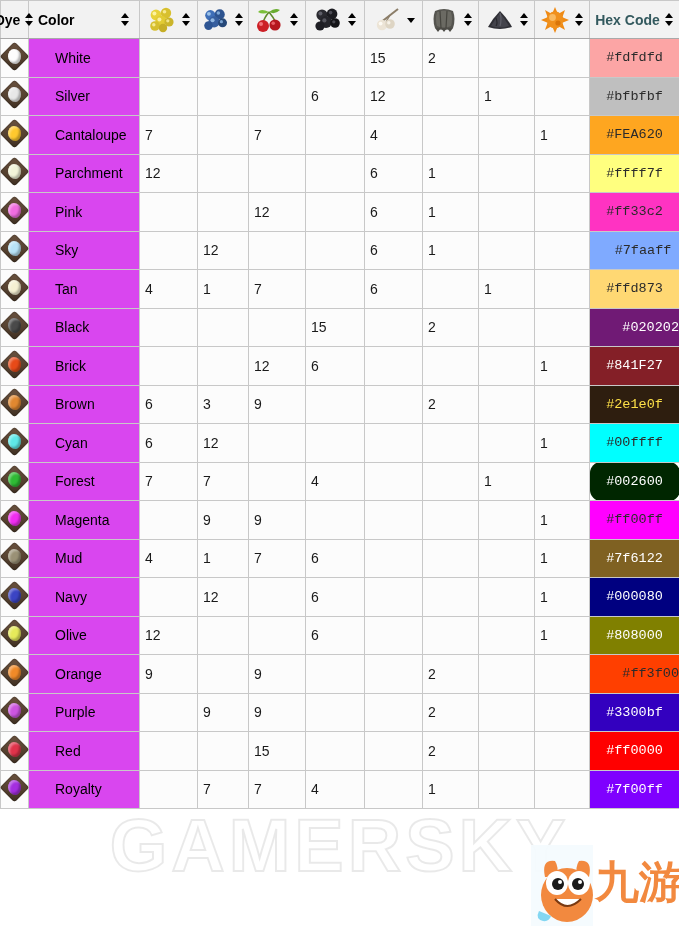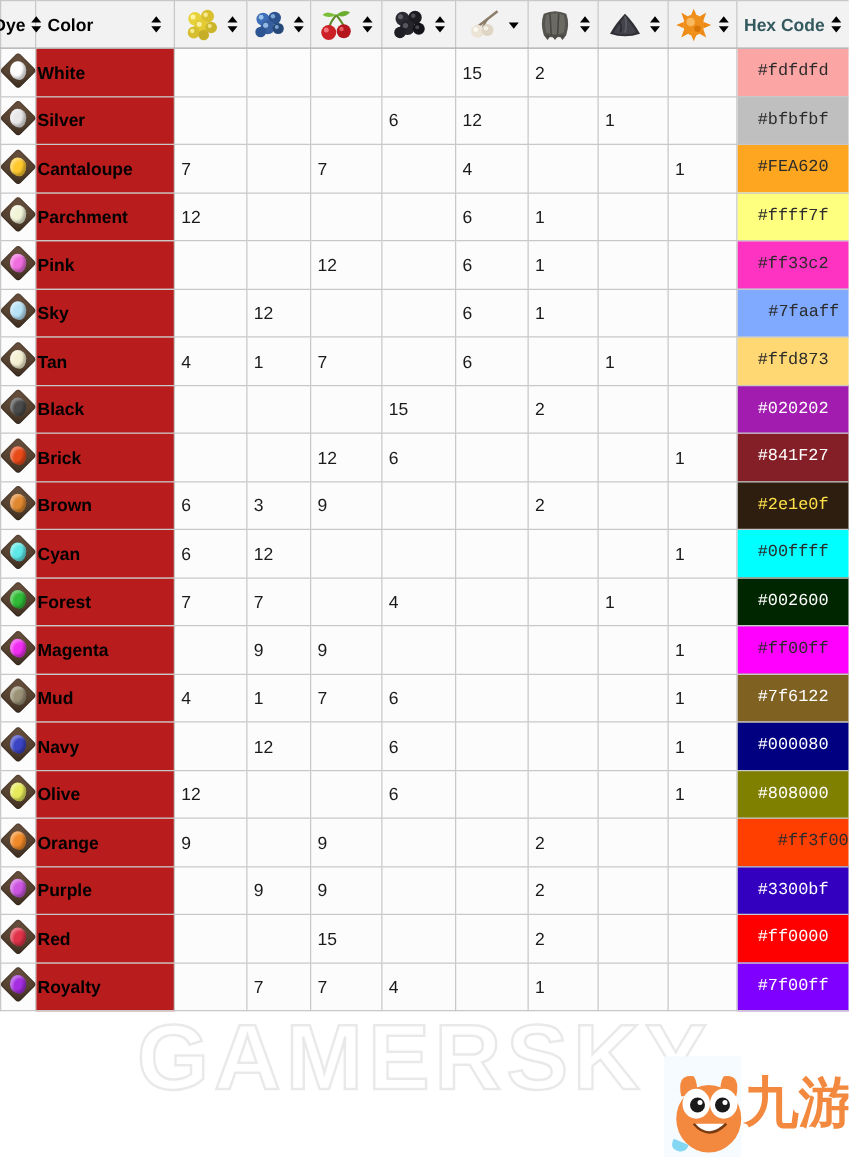--- a/index.html
+++ b/index.html
@@ -93,25 +93,25 @@
   }
   .sort-arrow::before { top: 0px; border-bottom: 5px solid #000; }
   .sort-arrow::after { bottom: 0px; border-top: 5px solid #000; }
   .sort-arrow.down-only::before { display: none; }
   .sort-arrow.down-only::after { bottom: 3px; border-top: 5px solid #000; }
 
   tbody tr { height: 38.5px; }
   tbody td { background: #fcfcfc; }
   td.c-dye { text-align: center; background: #fcfcfc; }
   td.c-color {
-    padding-left: 1px;
-    font-weight: bold;
+    padding-left: 26px;
+    font-weight: normal;
     font-size: 14px;
     color: #000;
-    background: #b91c1c;
+    background: #d946ef;
   }
   td.c-num {
     padding-left: 5px;
     font-size: 14px;
     color: #1a1a1a;
     font-family: "Liberation Sans", sans-serif;
     background: #fcfcfc;
   }
   td.c-hex {
     text-align: center;
@@ -453,21 +453,21 @@
           <td class="c-dye"><span class="dye-icon"><span class="diamond"></span><span class="blob" style="background:#4a4a4a"></span></span></td>
           <td class="c-color">Black</td>
           <td class="c-num"></td>
           <td class="c-num"></td>
           <td class="c-num"></td>
           <td class="c-num">15</td>
           <td class="c-num"></td>
           <td class="c-num">2</td>
           <td class="c-num"></td>
           <td class="c-num"></td>
-          <td class="c-hex" style="background: #a21caf; color: rgb(255, 255, 255);">#020202</td>
+          <td class="c-hex" style="background: #701a75; color: rgb(255, 255, 255); text-align: right;">#020202</td>
         </tr>
         <tr>
           <td class="c-dye"><span class="dye-icon"><span class="diamond"></span><span class="blob" style="background:#e84a18"></span></span></td>
           <td class="c-color">Brick</td>
           <td class="c-num"></td>
           <td class="c-num"></td>
           <td class="c-num">12</td>
           <td class="c-num">6</td>
           <td class="c-num"></td>
           <td class="c-num"></td>
@@ -505,21 +505,21 @@
           <td class="c-dye"><span class="dye-icon"><span class="diamond"></span><span class="blob" style="background:#2fbb35"></span></span></td>
           <td class="c-color">Forest</td>
           <td class="c-num">7</td>
           <td class="c-num">7</td>
           <td class="c-num"></td>
           <td class="c-num">4</td>
           <td class="c-num"></td>
           <td class="c-num"></td>
           <td class="c-num">1</td>
           <td class="c-num"></td>
-          <td class="c-hex" style="background: rgb(0, 38, 0); color: rgb(255, 255, 255);">#002600</td>
+          <td class="c-hex" style="background: rgb(0, 38, 0); color: rgb(255, 255, 255); border-radius: 11px;">#002600</td>
         </tr>
         <tr>
           <td class="c-dye"><span class="dye-icon"><span class="diamond"></span><span class="blob" style="background:#f02df0"></span></span></td>
           <td class="c-color">Magenta</td>
           <td class="c-num"></td>
           <td class="c-num">9</td>
           <td class="c-num">9</td>
           <td class="c-num"></td>
           <td class="c-num"></td>
           <td class="c-num"></td>

